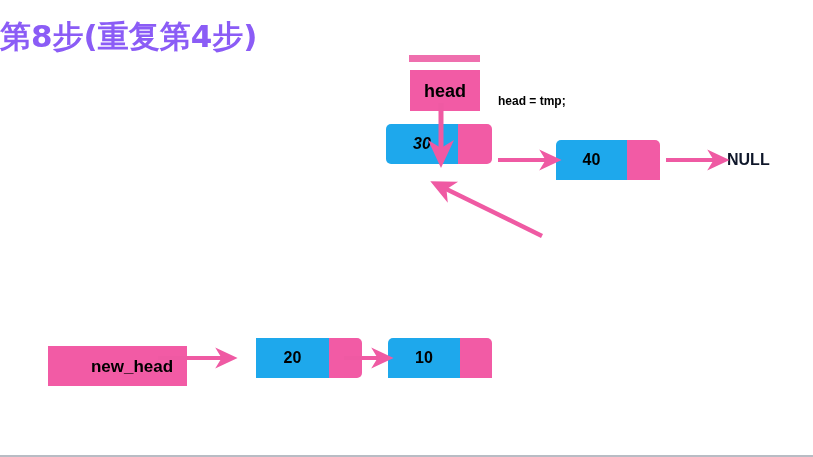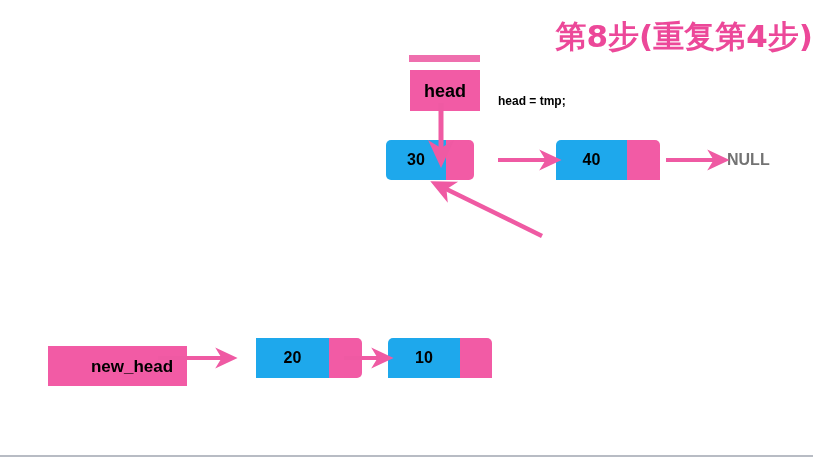--- a/index.html
+++ b/index.html
@@ -17,24 +17,24 @@
     box-sizing: border-box;
     font-family: "Liberation Sans", sans-serif;
   }
 
   
   #title {
     position: absolute;
     left: 0;
     top: 16px;
     width: 813px;
-    text-align: right;
+    text-align: left;
     font-size: 31px;
     font-weight: bold;
-    color: #ec4899;
+    color: #8b5cf6;
     letter-spacing: 0px;
     font-family: "DejaVu Sans", "Liberation Sans", sans-serif;
     white-space: nowrap;
   }
   #title-underline {
     position: absolute;
     left: 409px;
     top: 55px;
     width: 71px;
     height: 7px;
@@ -82,21 +82,21 @@
     color: #000000;
     font-weight: bold;
     font-size: 12px;
     font-family: "Liberation Sans", sans-serif;
     white-space: nowrap;
   }
 
   
   .null-text {
     position: absolute;
-    color: #737373;
+    color: #0f172a;
     font-weight: bold;
     font-size: 16px;
     font-family: "Liberation Sans", sans-serif;
     white-space: nowrap;
   }
 
   
   #arrows {
     position: absolute;
     left: 0;
@@ -113,21 +113,21 @@
 
   <div id="title">第8步(重复第4步)</div>
   <div id="title-underline"></div>
 
   <div class="label-box" style="left:410px; top:62px; width:70px; height:41px; font-size:18px;">
     <span>head</span>
   </div>
 
   <div class="code-text" style="left:498px; top:94px;">head = tmp;</div>
 
-  <div class="node" style="left:386px; top:140px; width:88px; height:40px;">
+  <div class="node" style="left:386px; top:124px; width:106px; height:40px;font-style:italic;">
     <div class="data" style="width:72px; height:40px;">30</div>
     <div class="ptr" style="width:34px; height:40px;"></div>
   </div>
 
   <div class="node" style="left:556px; top:140px; width:104px; height:56px;">
     <div class="data" style="width:71px; height:40px;">40</div>
     <div class="ptr" style="width:33px; height:40px;"></div>
   </div>
 
   <div class="null-text" style="left:727px; top:151px;">NULL</div>

